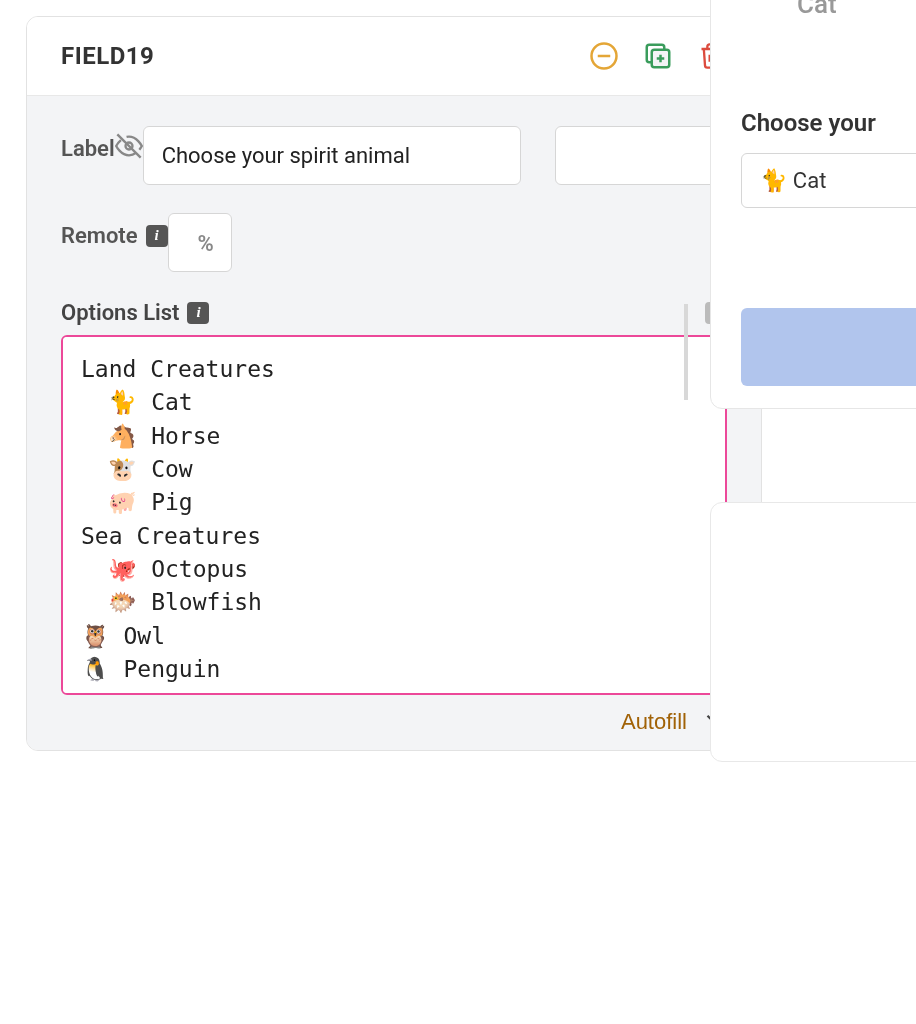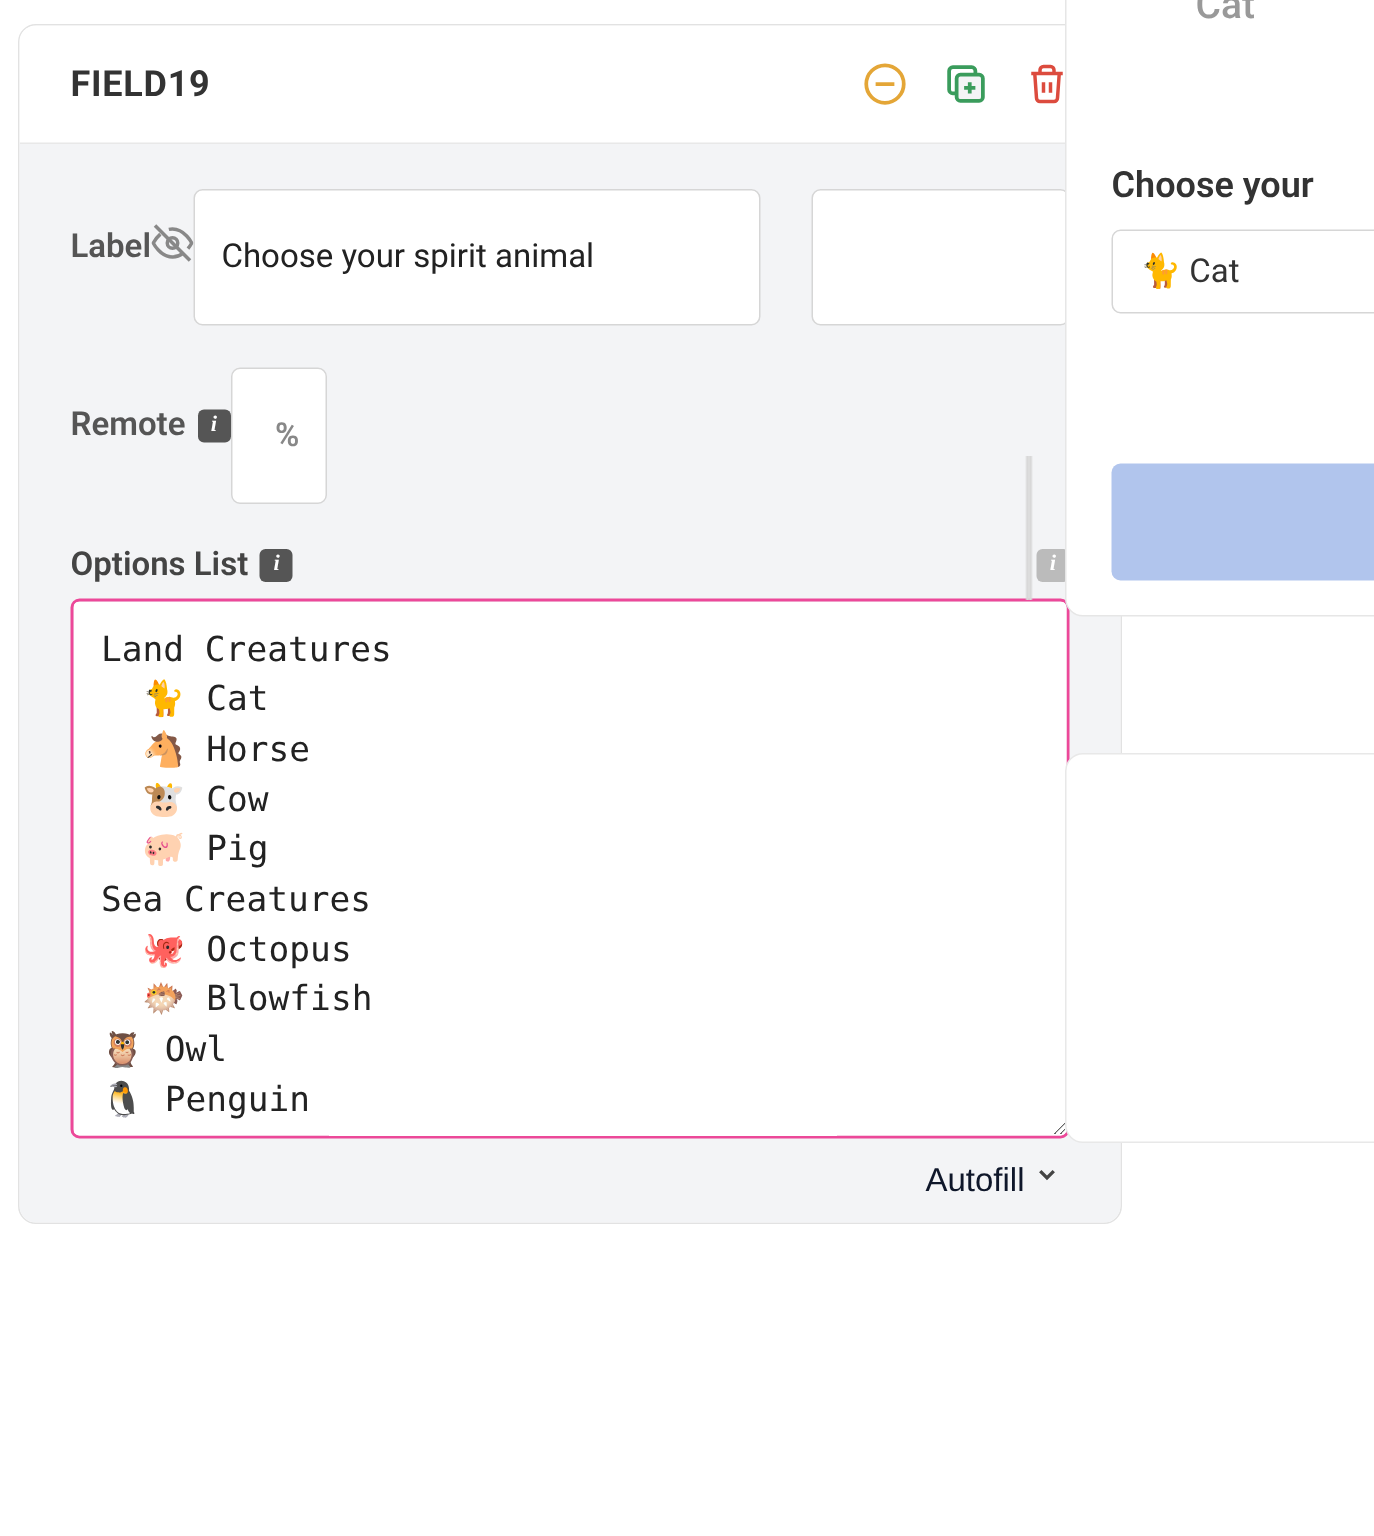--- a/index.html
+++ b/index.html
@@ -9,21 +9,21 @@
     background: #fff;
     color: #333;
     font-size: 22px;
     width: 916px;
     height: 1024px;
     overflow: hidden;
     position: relative;
   }
   .main-panel {
     position: absolute;
-    left: 12px;
+    left: 26px;
     top: 16px;
     width: 736px;
     border: 1px solid #e2e2e2;
     border-radius: 12px;
     overflow: hidden;
   }
   .panel-header {
     display: flex;
     align-items: center;
     justify-content: space-between;
@@ -85,21 +85,21 @@
   }
   .field-label {
     font-weight: 600;
     color: #555;
     font-size: 22px;
   }
   .text-input {
     border: 1px solid #d6d6d6;
     border-radius: 6px;
     background: #fff;
-    padding: 32px 18px;
+    padding: 16px 18px;
     font-size: 22px;
     font-family: inherit;
     color: #222;
     width: 100%;
   }
   .width-wrap { position: relative; width: 168px; }
   .width-wrap .suffix {
     position: absolute;
     right: 18px;
     top: 50%;
@@ -157,24 +157,24 @@
   .autofill-row {
     display: flex;
     justify-content: flex-end;
     margin-top: 8px;
   }
   .autofill-btn {
     background: none;
     border: none;
     font-size: 22px;
     font-weight: 500;
-    color: #0f172a;
+    color: #a16207;
     display: flex;
     align-items: flex-start;
-    gap: 6px;
+    gap: 16px;
     cursor: pointer;
   }
   .eye-icon { color: #888; cursor: pointer; }
 
   .preview-panel {
     position: absolute;
     left: 710px;
     top: -30px;
     width: 220px;
     border: 1px solid #e6e6e6;

